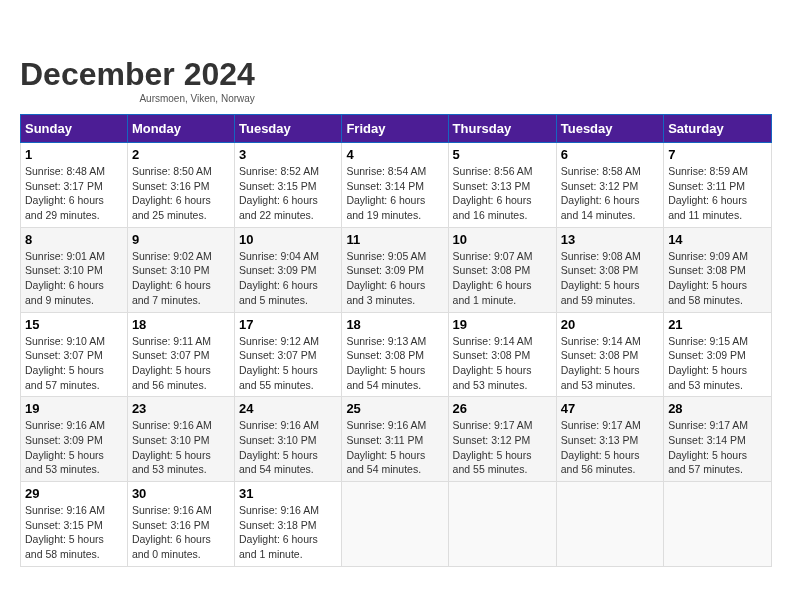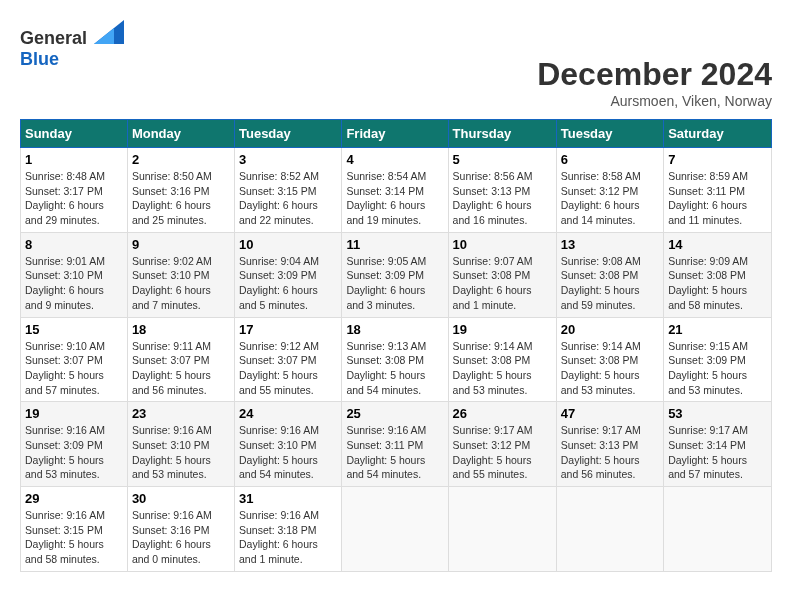--- a/index.html
+++ b/index.html
@@ -38,30 +38,30 @@
     .title-block {
       text-align: right;
     }
     .month-title {
       font-size: 32px;
       font-weight: bold;
       color: #333;
       margin-top: 36px;
     }
     .location-title {
-      font-size: 14px;
+      font-size: 10px;
       color: #555;
     }
     table {
       width: 100%;
       border-collapse: collapse;
       font-size: 11px;
     }
     thead th {
-      background-color: #0f766e;
+      background-color: #4c1d95;
       color: #fff;
       padding: 6px 4px;
       text-align: left;
       font-size: 13px;
       font-weight: bold;
       border: 1px solid #1565c0;
     }
     tbody tr {
       vertical-align: top;
     }
@@ -91,31 +91,20 @@
       text-align: center;
     }
     td.empty {
       background: #f9f9f9;
     }
   </style>
 </head>
 <body>
 
 <div class="header">
-  <div class="logo">
-    <div>
-      <span class="logo-text-general">General</span>
-      <svg class="logo-icon" viewBox="0 0 30 24" xmlns="http://www.w3.org/2000/svg">
-        <polygon points="0,24 30,0 30,24" fill="#1565c0"></polygon>
-        <polygon points="0,24 20,8 20,24" fill="#42a5f5"></polygon>
-      </svg>
-      <br>
-      <span class="logo-text-blue">Blue</span>
-    </div>
-  </div>
   <div class="title-block">
     <div class="month-title">December 2024</div>
     <div class="location-title">Aursmoen, Viken, Norway</div>
   </div>
 </div>
 
 <table>
   <thead>
     <tr>
     <th>Sunday</th>
@@ -155,21 +144,21 @@
         <td><span class="day-num">20</span><span class="day-info">Sunrise: 9:14 AM<br>Sunset: 3:08 PM<br>Daylight: 5 hours and 53 minutes.</span></td>
         <td><span class="day-num">21</span><span class="day-info">Sunrise: 9:15 AM<br>Sunset: 3:09 PM<br>Daylight: 5 hours and 53 minutes.</span></td>
       </tr>
       <tr>
         <td><span class="day-num">19</span><span class="day-info">Sunrise: 9:16 AM<br>Sunset: 3:09 PM<br>Daylight: 5 hours and 53 minutes.</span></td>
         <td><span class="day-num">23</span><span class="day-info">Sunrise: 9:16 AM<br>Sunset: 3:10 PM<br>Daylight: 5 hours and 53 minutes.</span></td>
         <td><span class="day-num">24</span><span class="day-info">Sunrise: 9:16 AM<br>Sunset: 3:10 PM<br>Daylight: 5 hours and 54 minutes.</span></td>
         <td><span class="day-num">25</span><span class="day-info">Sunrise: 9:16 AM<br>Sunset: 3:11 PM<br>Daylight: 5 hours and 54 minutes.</span></td>
         <td><span class="day-num">26</span><span class="day-info">Sunrise: 9:17 AM<br>Sunset: 3:12 PM<br>Daylight: 5 hours and 55 minutes.</span></td>
         <td><span class="day-num">47</span><span class="day-info">Sunrise: 9:17 AM<br>Sunset: 3:13 PM<br>Daylight: 5 hours and 56 minutes.</span></td>
-        <td><span class="day-num">53</span><span class="day-info">Sunrise: 9:17 AM<br>Sunset: 3:14 PM<br>Daylight: 5 hours and 57 minutes.</span></td>
+        <td><span class="day-num">28</span><span class="day-info">Sunrise: 9:17 AM<br>Sunset: 3:14 PM<br>Daylight: 5 hours and 57 minutes.</span></td>
       </tr>
       <tr>
         <td><span class="day-num">29</span><span class="day-info">Sunrise: 9:16 AM<br>Sunset: 3:15 PM<br>Daylight: 5 hours and 58 minutes.</span></td>
         <td><span class="day-num">30</span><span class="day-info">Sunrise: 9:16 AM<br>Sunset: 3:16 PM<br>Daylight: 6 hours and 0 minutes.</span></td>
         <td><span class="day-num">31</span><span class="day-info">Sunrise: 9:16 AM<br>Sunset: 3:18 PM<br>Daylight: 6 hours and 1 minute.</span></td>
         <td class="empty"></td>
         <td class="empty"></td>
         <td class="empty"></td>
         <td class="empty"></td>
       </tr>

